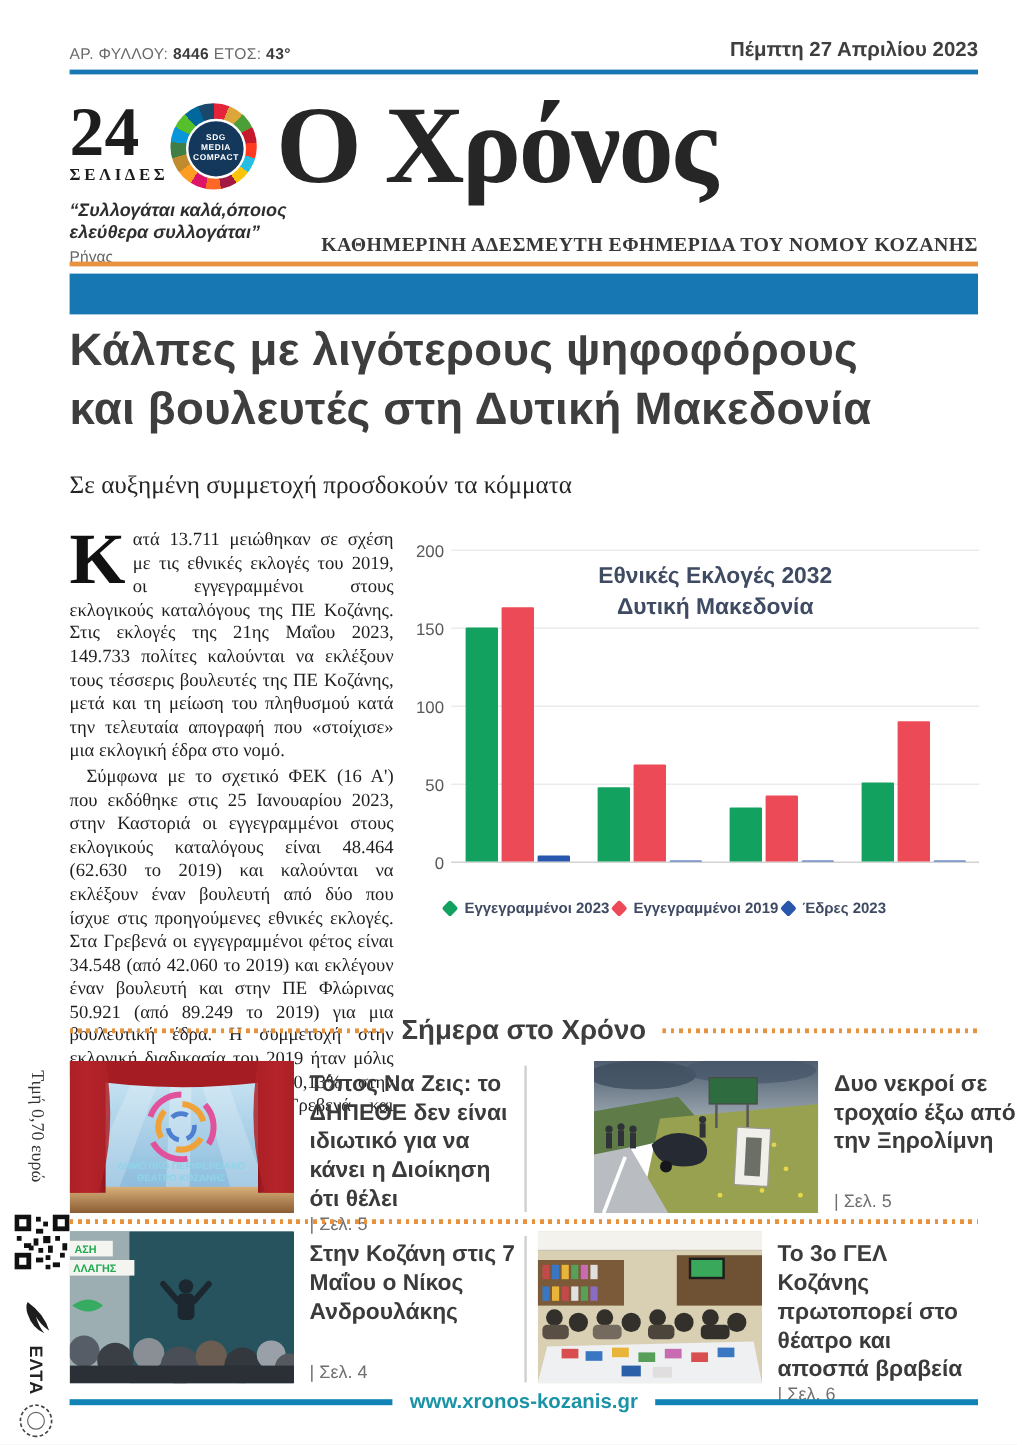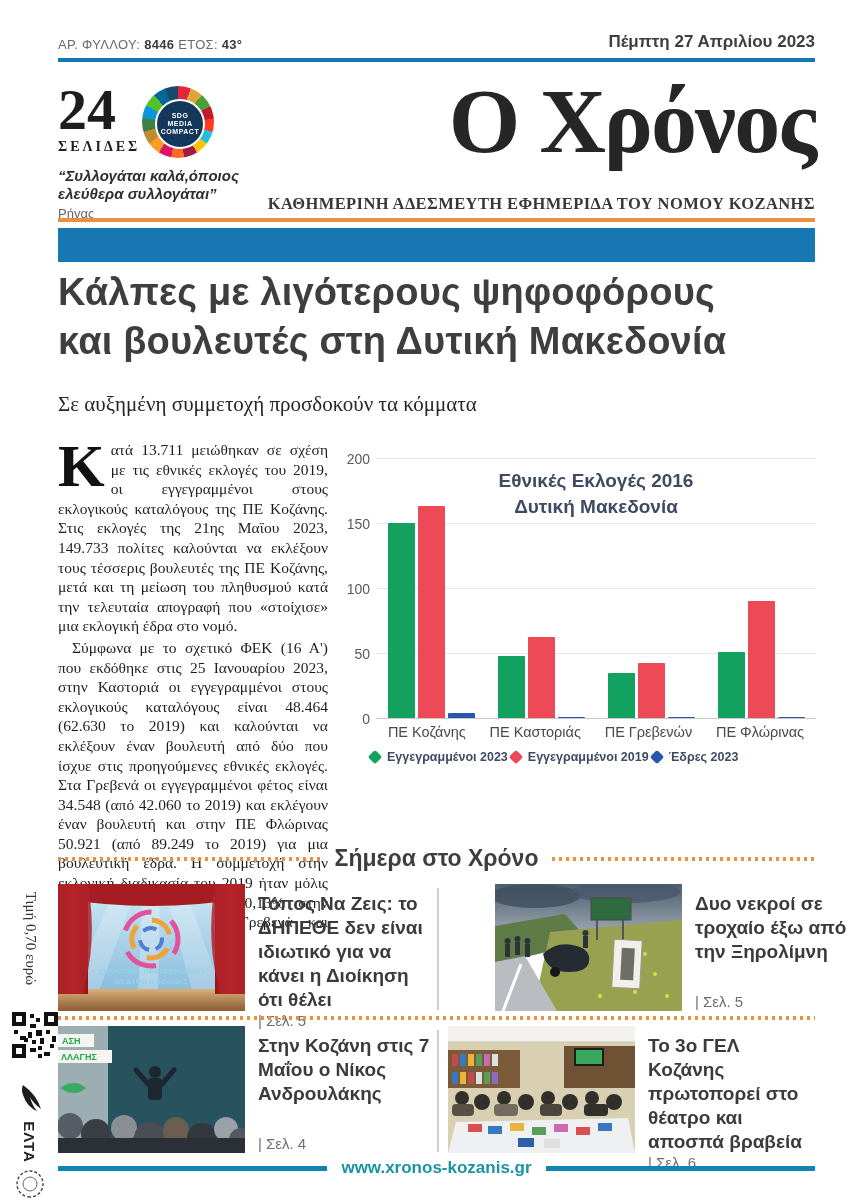--- a/index.html
+++ b/index.html
@@ -20,21 +20,21 @@
   .sdg{position:absolute;left:142px;top:86px;width:72px;height:72px;border-radius:50%;
        background:conic-gradient(#E5243B 0 21deg,#DDA63A 21deg 42deg,#4C9F38 42deg 64deg,#C5192D 64deg 85deg,
        #FF3A21 85deg 106deg,#26BDE2 106deg 127deg,#FCC30B 127deg 148deg,#A21942 148deg 170deg,#FD6925 170deg 191deg,
        #DD1367 191deg 212deg,#FD9D24 212deg 233deg,#BF8B2E 233deg 254deg,#3F7E44 254deg 276deg,#0A97D9 276deg 297deg,
        #56C02B 297deg 318deg,#00689D 318deg 339deg,#19486A 339deg 360deg);}
   .sdg .core{position:absolute;left:13px;top:13px;width:46px;height:46px;border-radius:50%;background:#14375c;border:2px solid #fff;
        display:flex;flex-direction:column;align-items:center;justify-content:center;color:#fff;font-size:7px;font-weight:700;line-height:8px;letter-spacing:.5px;}
   .quote{position:absolute;left:58px;top:167px;width:210px;font-family:Liberation Sans, sans-serif;}
   .quote .q{font-size:15px;font-weight:700;font-style:italic;color:#2e2e2e;line-height:18px;}
   .quote .a{font-size:13px;color:#666;margin-top:3px;}
-  .mast-title{position:absolute;left:230px;top:66px;width:585px;text-align:right;
+  .mast-title{position:absolute;left:230px;top:66px;width:585px;text-align:left;
        font-family:"Liberation Serif",serif;font-weight:700;font-size:92px;line-height:110px;color:#262626;letter-spacing:-2px;}
   .mast-sub{position:absolute;left:230px;top:194px;width:585px;text-align:right;
        font-family:"Liberation Serif",serif;font-weight:700;font-size:16.5px;color:#383838;letter-spacing:.4px;}
   
   .headline{position:absolute;left:58px;top:268px;width:757px;font-size:38px;line-height:49px;font-weight:700;color:#3E3E3E;letter-spacing:.2px;}
   .subhead{position:absolute;left:58px;top:392px;width:757px;font-family:"Liberation Serif",serif;font-size:21px;color:#262626;}
   .article{position:absolute;left:58px;top:440px;width:270px;font-family:"Liberation Serif",serif;
        font-size:15.5px;line-height:19.6px;color:#1e1e1e;text-align:justify;}
   .article .drop{float:left;font-size:60px;line-height:48px;font-weight:600;padding:2px 6px 0 0;color:#111;}
   .article p{margin:0;}
@@ -156,29 +156,23 @@
             <div class="bar" title="Έδρες 2023 — ΠΕ Γρεβενών: 1" style="height: 1.5px; background: rgb(42, 87, 174);"></div>
           </div>
           <div class="group">
             <div class="bar" title="Εγγεγραμμένοι 2023 — ΠΕ Φλώρινας: 51" style="height: 66.3px; background: rgb(18, 161, 94);"></div>
             <div class="bar" title="Εγγεγραμμένοι 2019 — ΠΕ Φλώρινας: 90" style="height: 117px; background: rgb(236, 74, 86);"></div>
             <div class="bar" title="Έδρες 2023 — ΠΕ Φλώρινας: 1" style="height: 1.5px; background: rgb(42, 87, 174);"></div>
           </div>
         </div>
       </div>
     <div class="chart-title">
-      <div>Εθνικές Εκλογές 2016</div>
+      <div>Εθνικές Εκλογές 2032</div>
       <div>Δυτική Μακεδονία</div>
     </div>
-    <div class="xlabs" id="xlabs">
-        <div class="xlab">ΠΕ Κοζάνης</div>
-        <div class="xlab">ΠΕ Καστοριάς</div>
-        <div class="xlab">ΠΕ Γρεβενών</div>
-        <div class="xlab">ΠΕ Φλώρινας</div>
-      </div>
     <div class="legend" id="legend">
         <div class="legrow">
           <div class="diamond" style="background: rgb(18, 161, 94);"></div>
           <span>Εγγεγραμμένοι 2023</span>
         </div>
         <div class="legrow">
           <div class="diamond" style="background: rgb(236, 74, 86);"></div>
           <span>Εγγεγραμμένοι 2019</span>
         </div>
         <div class="legrow">

